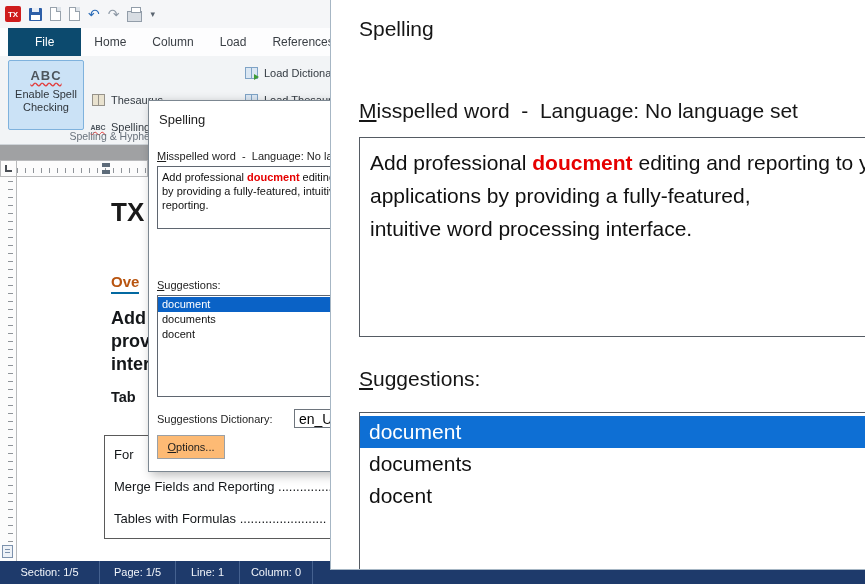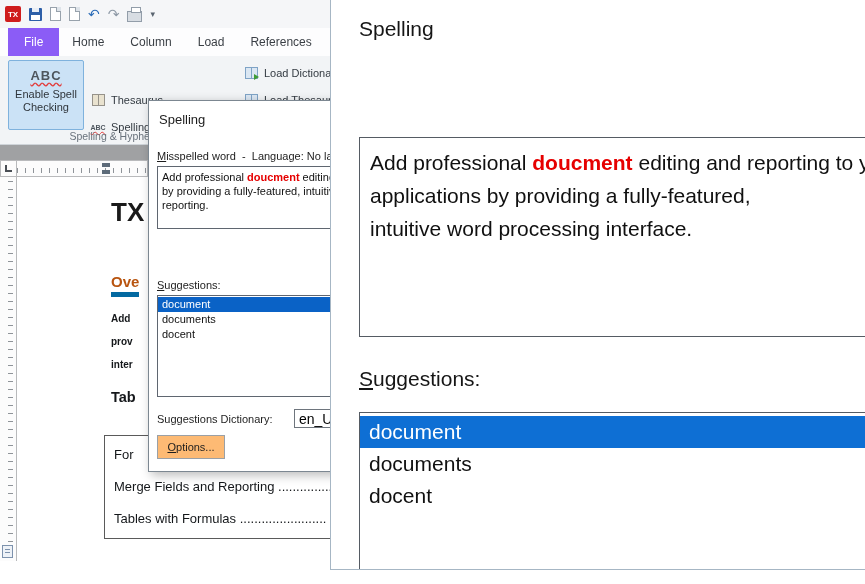--- a/index.html
+++ b/index.html
@@ -21,21 +21,21 @@
   .glyph-undo{color:#2b6cb8;font-size:14px;line-height:14px}
   .glyph-redo{color:#8d98a5;font-size:14px;line-height:14px}
   .i-print{width:15px;height:11px;background:#d8dde3;border:1px solid #929da9;position:relative;margin-top:4px}
   .i-print::before{content:"";position:absolute;left:3px;top:-5px;width:8px;height:4px;background:#fff;border:1px solid #929da9}
   .chev{color:#5a6470;font-size:9px}
 
   
   .tabsrow{position:absolute;left:0;top:28px;width:100%;height:28px;background:#fdfdfe;
     display:flex;align-items:stretch;padding-left:8px}
   .tab{padding:0 13px;font-size:12px;color:#3a3f45;line-height:28px;white-space:nowrap}
-  .tab.active{background:#8b5cf6;color:#fff;padding:0 16px}
+  .tab.active{background:#0c4a6e;color:#fff;padding:0 27px}
 
   
   .ribbon{position:absolute;left:0;top:56px;width:100%;height:89px;background:#f2f4f6;border-bottom:1px solid #cfd4d9}
   .bigbtn{position:absolute;left:8px;top:4px;width:76px;height:70px;background:#cbe2f6;
     border:1px solid #7fb2dd;border-radius:2px;text-align:center}
   .abc-art{margin-top:7px;font-size:13px;font-weight:bold;color:#4e565e;letter-spacing:1px;
     text-decoration-line:underline;text-decoration-style:wavy;text-decoration-color:#e23b3b;text-underline-offset:2px;display:inline-block}
   .bigbtn .lbl{margin-top:4px;font-size:11px;line-height:13px;color:#2f353b;padding:0 4px}
   .sbtn{position:absolute;display:flex;align-items:center;gap:5px;font-size:11px;color:#333a41;height:22px;white-space:nowrap}
   .icon16{width:16px;height:16px;display:flex;align-items:center;justify-content:center;flex:none;position:relative}
@@ -58,23 +58,23 @@
   .hruler .ticks{position:absolute;left:0;right:0;bottom:3px;height:5px;
     background:repeating-linear-gradient(to right,#8f9499 0 1px,transparent 1px 8px)}
   .ind-top{position:absolute;left:85px;top:2px;width:8px;height:4px;background:#5d6b79}
   .ind-bot{position:absolute;left:85px;bottom:2px;width:8px;height:4px;background:#5d6b79}
   .vruler{position:absolute;left:0;top:32px;width:17px;bottom:0;background:#fcfcfc;border-right:1px solid #b9babc}
   .vruler .ticks{position:absolute;top:4px;bottom:4px;right:3px;width:5px;
     background:repeating-linear-gradient(to bottom,#8f9499 0 1px,transparent 1px 8px)}
   .page{position:absolute;left:17px;top:32px;width:641px;bottom:0;background:#fff}
   .doc-title{position:absolute;left:94px;top:20px;font-size:26px;font-weight:bold;color:#1a1a1a;white-space:pre}
   .doc-overview{position:absolute;left:94px;top:96px;font-size:15px;font-weight:bold;color:#b8540f;
-    border-bottom:5px solid #0369a1;padding-bottom:2px;white-space:pre}
+    border-bottom:2px solid #0369a1;padding-bottom:2px;white-space:pre}
   .doc-body{position:absolute;left:94px;top:130px}
-  .doc-body div{font-size:10px;font-weight:bold;color:#14171a;line-height:23px;white-space:pre}
+  .doc-body div{font-size:18px;font-weight:bold;color:#14171a;line-height:23px;white-space:pre}
   .doc-toc-head{position:absolute;left:94px;top:212px;font-size:14.5px;font-weight:bold;color:#14171a;white-space:pre}
   .tocbox{position:absolute;left:87px;top:258px;width:560px;height:104px;border:1px solid #5a5a5a;overflow:hidden;padding-top:3px}
   .tocrow{line-height:32px;padding-left:9px;font-size:13px;color:#14171a;white-space:pre;overflow:hidden}
   .mini-page{position:absolute;left:2px;bottom:3px;width:11px;height:13px;background:#eef2f7;border:1px solid #7d92ad}
   .mini-page::after{content:"";position:absolute;left:2px;top:3px;right:2px;height:1px;background:#7d92ad;box-shadow:0 3px 0 #7d92ad}
 
   
   .statusbar{position:absolute;left:0;bottom:0;width:100%;height:23px;background:#1e3a6b;display:flex;z-index:2}
   .seg{line-height:23px;text-align:center;font-size:11px;color:#f2f5fa;border-right:1px solid #45618f;white-space:pre}
   .seg1{width:100px}.seg2{width:76px}.seg3{width:64px}.seg4{width:73px}
@@ -204,20 +204,26 @@
       <div class="tocbox">
         <div class="tocrow">For</div>
         <div class="tocrow">Merge Fields and Reporting ...............</div>
         <div class="tocrow">Tables with Formulas ........................</div>
       </div>
     </div>
 
     <div class="mini-page"></div>
   </div>
 
+  <div class="statusbar">
+    <div class="seg seg1">Section: 1/5</div>
+    <div class="seg seg2">Page: 1/5</div>
+    <div class="seg seg3">Line: 1</div>
+    <div class="seg seg4">Column: 0</div>
+  </div>
 
   <div class="dialog">
     <div class="dlg-title">Spelling</div>
     <div class="dlg-label"><span class="mn">M</span><span>isspelled word  -  Language: No language set</span></div>
     <div class="dlg-textbox">
       <div class="dlg-tb-line"><span>Add professional </span><span class="red">doucment</span><span> editing and reporting to your applications</span></div>
       <div class="dlg-tb-line">by providing a fully-featured, intuitive word processing</div>
       <div class="dlg-tb-line">reporting.</div>
     </div>
     <div class="dlg-sugg-label"><span class="mn">S</span><span>uggestions:</span></div>
@@ -229,20 +235,21 @@
     <div class="dlg-dict-label">Suggestions Dictionary:</div>
     <div class="combo">
       <span class="combo-val">en_US</span>
       <span class="combo-chev">▾</span>
     </div>
     <div class="btn-options"><span class="mn">O</span><span>ptions...</span></div>
   </div>
 
   <div class="overlay">
     <div class="ov-title">Spelling</div>
+    <div class="ov-label"><span class="mn">M</span><span>isspelled word  -  Language: No language set</span></div>
     <div class="ov-textbox">
       <div class="ov-line"><span>Add professional </span><span class="red">doucment</span><span> editing and reporting to your</span></div>
       <div class="ov-line">applications by providing a fully-featured,</div>
       <div class="ov-line">intuitive word processing interface.</div>
     </div>
     <div class="ov-sugg"><span class="mn">S</span><span>uggestions:</span></div>
     <div class="ov-list">
       <div class="ov-item sel">document</div>
       <div class="ov-item">documents</div>
       <div class="ov-item">docent</div>

